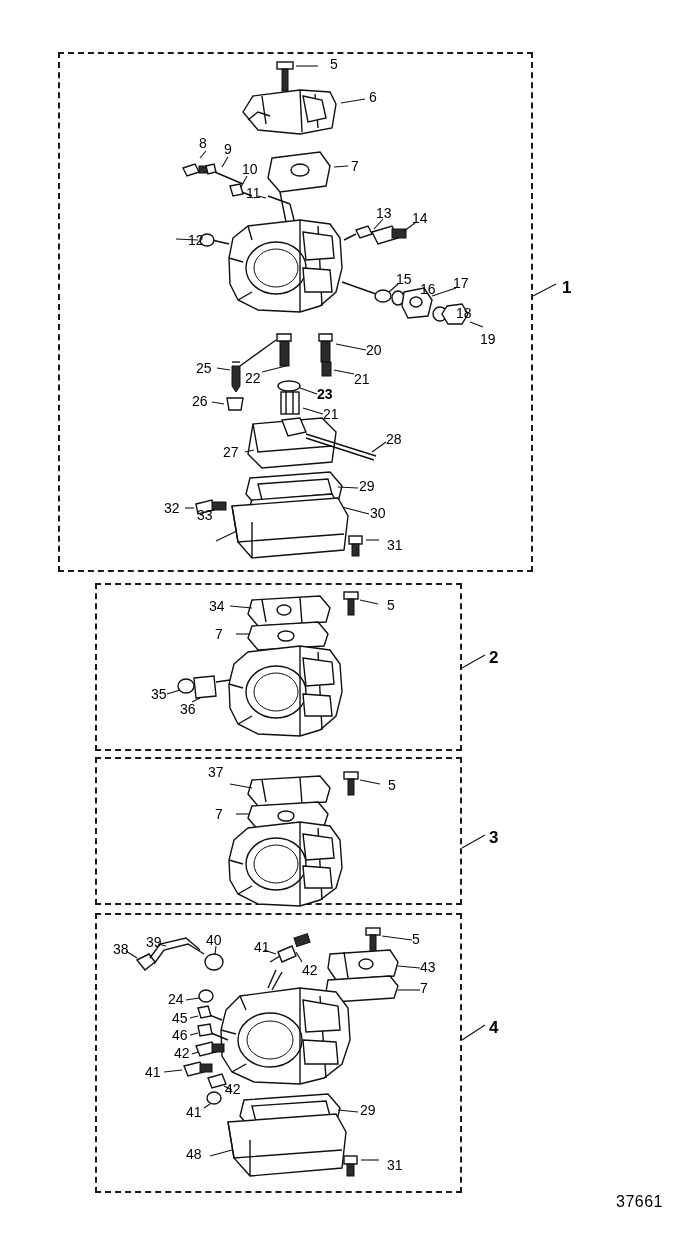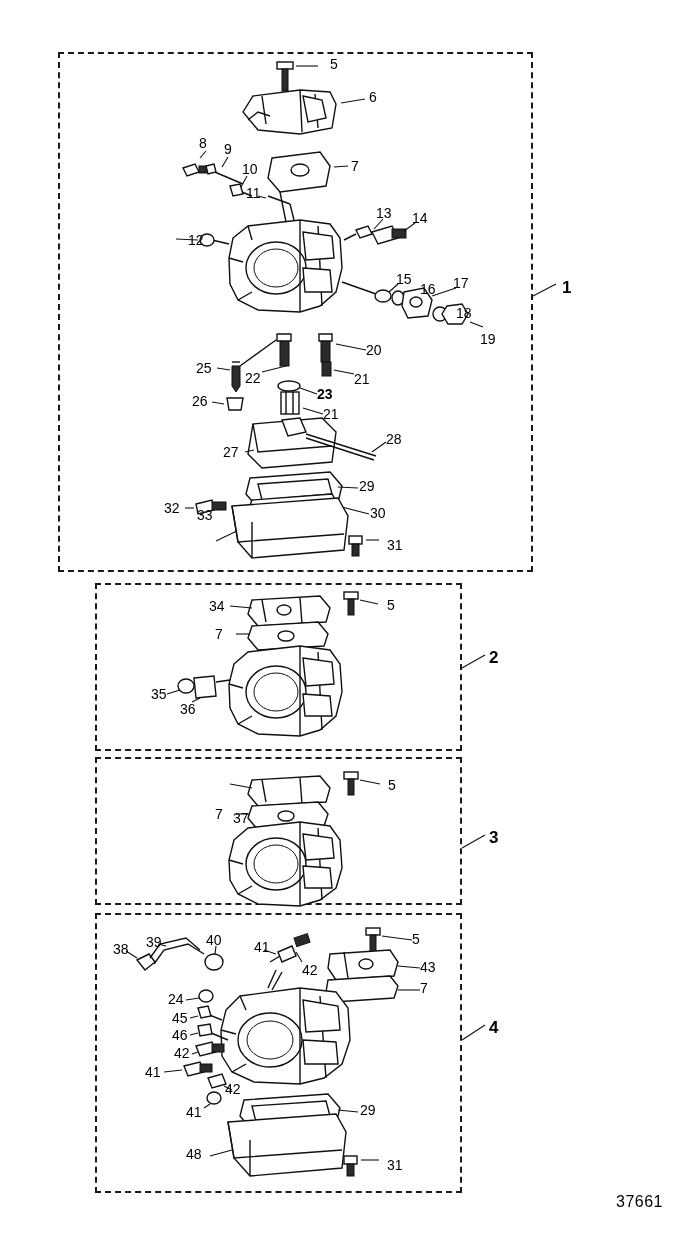--- a/index.html
+++ b/index.html
@@ -455,21 +455,21 @@
   <div class="callout" style="left:387px; top:537px;">31</div>
   <div class="callout" style="left:164px; top:500px;">32</div>
   <div class="callout" style="left:197px; top:507px;">33</div>
 
   <div class="callout" style="left:209px; top:598px;">34</div>
   <div class="callout" style="left:387px; top:597px;">5</div>
   <div class="callout" style="left:215px; top:626px;">7</div>
   <div class="callout" style="left:151px; top:686px;">35</div>
   <div class="callout" style="left:180px; top:701px;">36</div>
 
-  <div class="callout" style="left:208px; top:810px;margin-left:25px;">37</div>
+  <div class="callout" style="left:208px; top:764px;">37</div>
   <div class="callout" style="left:388px; top:777px;">5</div>
   <div class="callout" style="left:215px; top:806px;">7</div>
 
   <div class="callout" style="left:113px; top:941px;">38</div>
   <div class="callout" style="left:146px; top:934px;">39</div>
   <div class="callout" style="left:206px; top:932px;">40</div>
   <div class="callout" style="left:254px; top:939px;">41</div>
   <div class="callout" style="left:302px; top:962px;">42</div>
   <div class="callout" style="left:412px; top:931px;">5</div>
   <div class="callout" style="left:420px; top:959px;">43</div>

